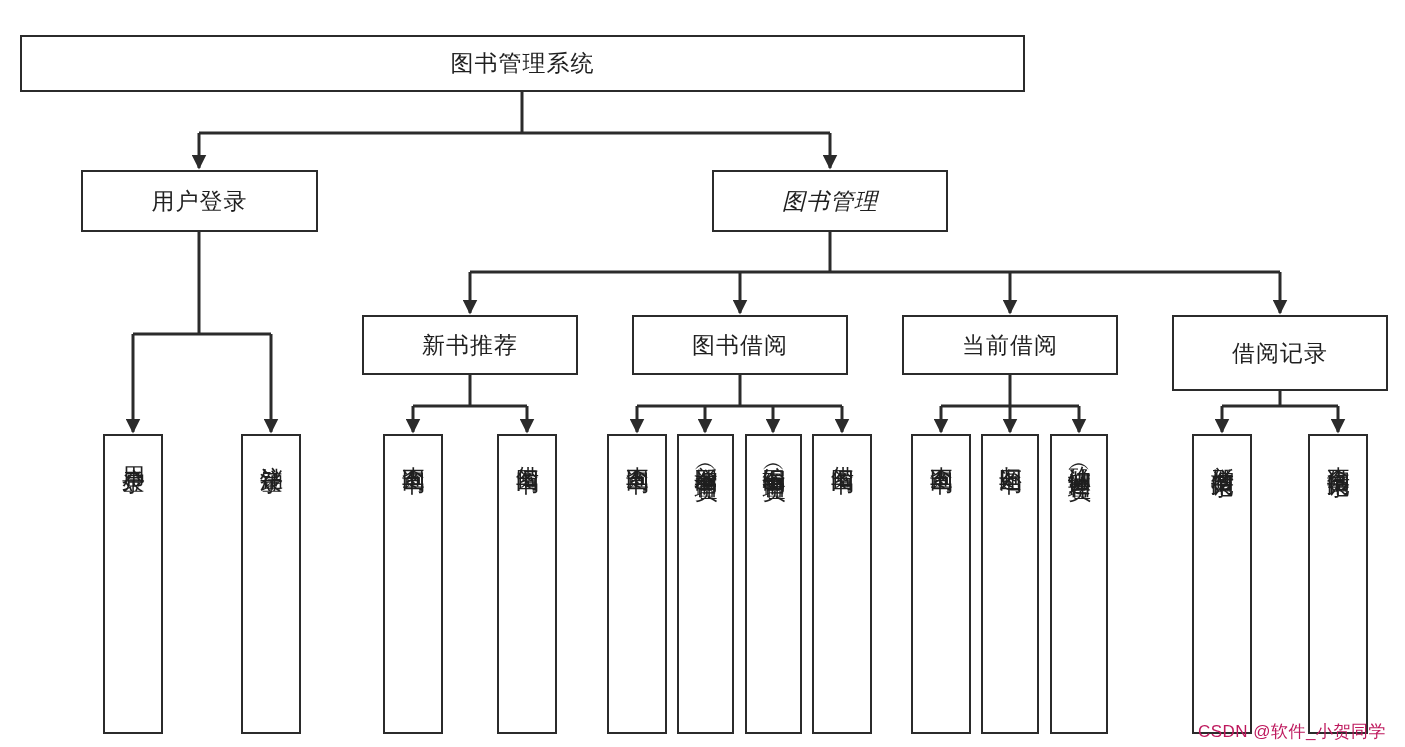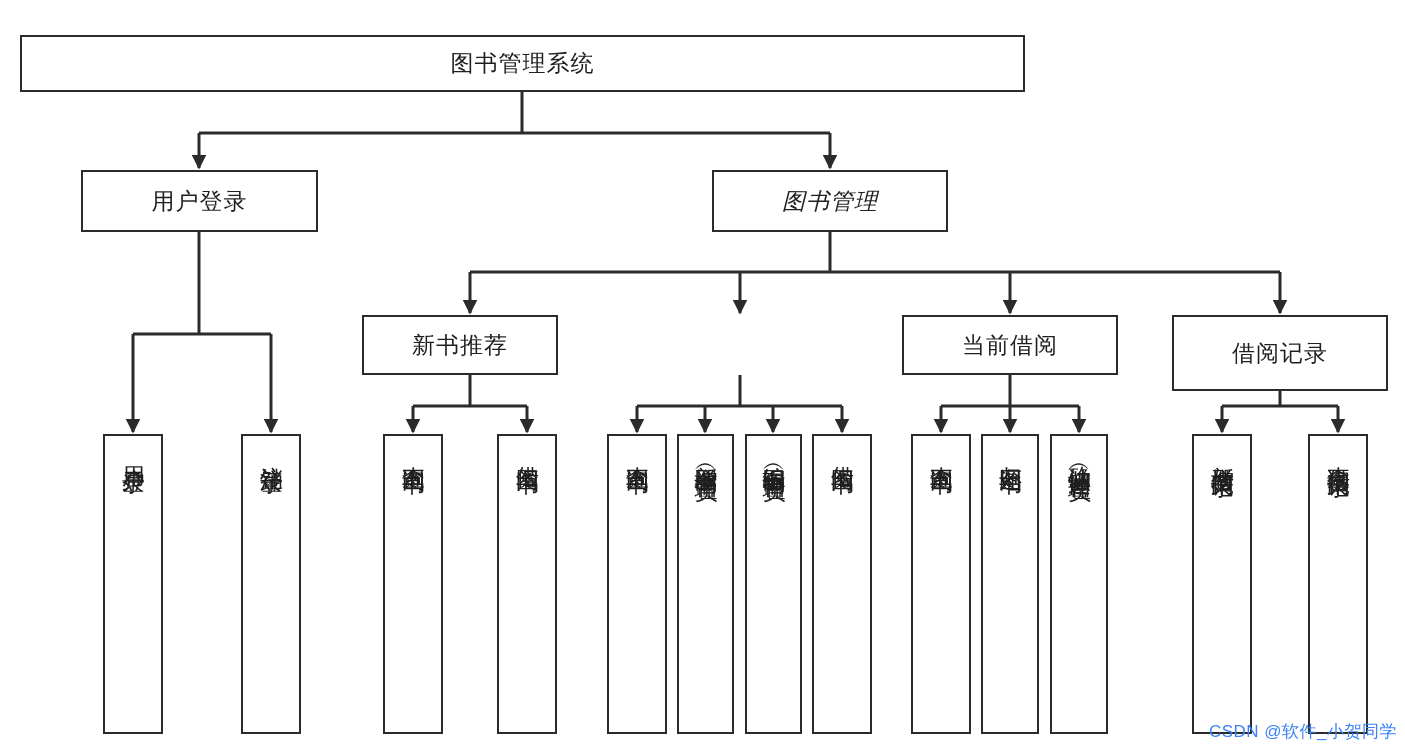--- a/index.html
+++ b/index.html
@@ -49,24 +49,24 @@
     font-size: 23px;
     line-height: 1.12;
     letter-spacing: 2px;
     white-space: nowrap;
   }
   .htext {
     white-space: nowrap;
   }
   .watermark {
     position: absolute;
-    right: 8px;
+    right: 19px;
     bottom: 4px;
     font-size: 17px;
-    color: #3b82f6;
+    color: #be185d;
     white-space: nowrap;
     letter-spacing: 0.5px;
   }
 </style>
 </head>
 <body>
 
 <div id="canvas">
 
   <svg class="edges" viewBox="0 0 1405 747" xmlns="http://www.w3.org/2000/svg">
@@ -127,24 +127,27 @@
   </div>
 
   <div class="node h" style="left:81px; top:170px; width:237px; height:62px;">
     <span class="htext">用户登录</span>
   </div>
 
   <div class="node h" style="left:712px; top:170px; width:236px; height:62px;font-style:italic;">
     <span class="htext">图书管理</span>
   </div>
 
-  <div class="node h" style="left:362px; top:315px; width:196px; height:60px;">
+  <div class="node h" style="left:362px; top:315px; width:216px; height:60px;">
     <span class="htext">新书推荐</span>
   </div>
 
+  <div class="node h" style="left:632px; top:315px; width:216px; height:60px;">
+    <span class="htext">图书借阅</span>
+  </div>
 
   <div class="node h" style="left:902px; top:315px; width:216px; height:60px;">
     <span class="htext">当前借阅</span>
   </div>
 
   <div class="node h" style="left:1172px; top:315px; width:216px; height:76px;">
     <span class="htext">借阅记录</span>
   </div>
 
   <div class="node v" style="left:103px; top:434px; width:60px; height:300px;">

